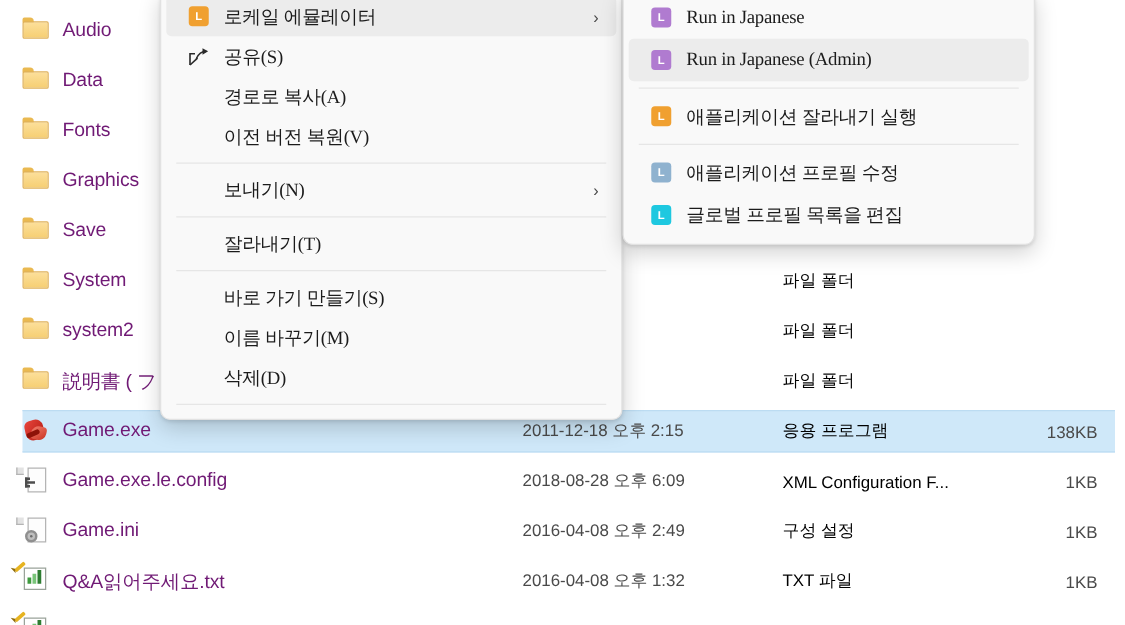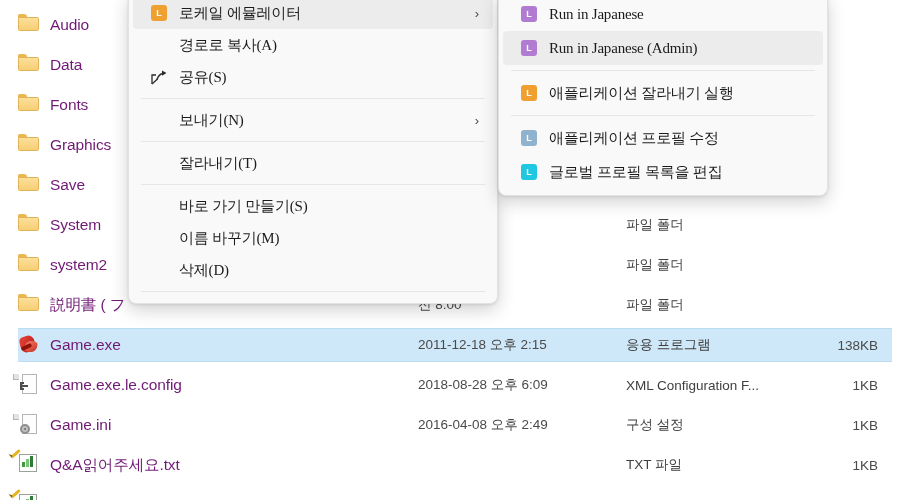--- a/index.html
+++ b/index.html
@@ -65,21 +65,21 @@
     left: 400px;
     font-size: 13.5px;
     color: #4a4a4a;
     white-space: nowrap;
   }
 
   .col-type {
     position: absolute;
     left: 608px;
     font-size: 13.5px;
-    color: #404040;
+    color: #000000;
     white-space: nowrap;
   }
 
   .col-size {
     position: absolute;
     right: 14px;
     font-size: 13.5px;
     color: #4a4a4a;
     white-space: nowrap;
     text-align: right;
@@ -415,57 +415,62 @@
       <div class="file-row" style="top: 408px;">
         <span class="file-icon"><span class="ico-doc ini"><span class="page"></span><span class="fold"></span><span class="accent"></span></span></span>
         <span class="file-name">Game.ini</span>
         <span class="col-date">2016-04-08 오후 2:49</span>
         <span class="col-type">구성 설정</span>
         <span class="col-size">1KB</span>
       </div>
       <div class="file-row" style="top: 448px;">
         <span class="file-icon"><span class="ico-txt"><span class="page"></span><span class="bar1"></span><span class="bar2"></span><span class="bar3"></span><span class="pen"></span></span></span>
         <span class="file-name">Q&amp;A읽어주세요.txt</span>
+        <span class="col-date">2016-04-08 오후 1:32</span>
         <span class="col-type">TXT 파일</span>
         <span class="col-size">1KB</span>
       </div>
       <div class="file-row" style="top: 488px;">
         <span class="file-icon"><span class="ico-txt"><span class="page"></span><span class="bar2"></span><span class="bar3"></span><span class="pen"></span></span></span>
         <span class="file-name"></span>
         <span class="col-date"></span>
         <span class="col-type"></span>
         <span class="col-size"></span>
       </div>
     </div>
 
   <div id="context-menu">
       <div class="menu-item highlight">
         <span class="mi-icon">
           <span class="badge-L" style="background:#f0a030">L</span>
         </span>
         <span class="mi-label">로케일 에뮬레이터</span>
         <span class="mi-chevron">›</span>
-      </div>
-      <div class="menu-item">
-        <span class="mi-icon"></span>
-        <span class="mi-label">경로로 복사(A)</span>
       </div>
       <div class="menu-item">
         <span class="mi-icon">
           <span class="ico-share">
             <svg width="17" height="15" viewBox="0 0 17 15">
               <path d="M1 14 L1 5 L5 5" fill="none" stroke="#2b2b2b" stroke-width="1.3"></path>
               <path d="M1 14 L7 8.5" fill="none" stroke="#2b2b2b" stroke-width="1.3"></path>
               <path d="M6 9 C8 4.5 11 3 14 3" fill="none" stroke="#2b2b2b" stroke-width="1.3"></path>
               <path d="M11 0.5 L15.5 3 L11 5.8 Z" fill="#2b2b2b"></path>
             </svg>
           </span>
         </span>
         <span class="mi-label">공유(S)</span>
       </div>
+      <div class="menu-item">
+        <span class="mi-icon"></span>
+        <span class="mi-label">경로로 복사(A)</span>
+      </div>
+      <div class="menu-item">
+        <span class="mi-icon"></span>
+        <span class="mi-label">이전 버전 복원(V)</span>
+      </div>
       <div class="menu-sep"></div>
       <div class="menu-item">
         <span class="mi-icon"></span>
         <span class="mi-label">보내기(N)</span>
         <span class="mi-chevron">›</span>
       </div>
       <div class="menu-sep"></div>
       <div class="menu-item">
         <span class="mi-icon"></span>
         <span class="mi-label">잘라내기(T)</span>

